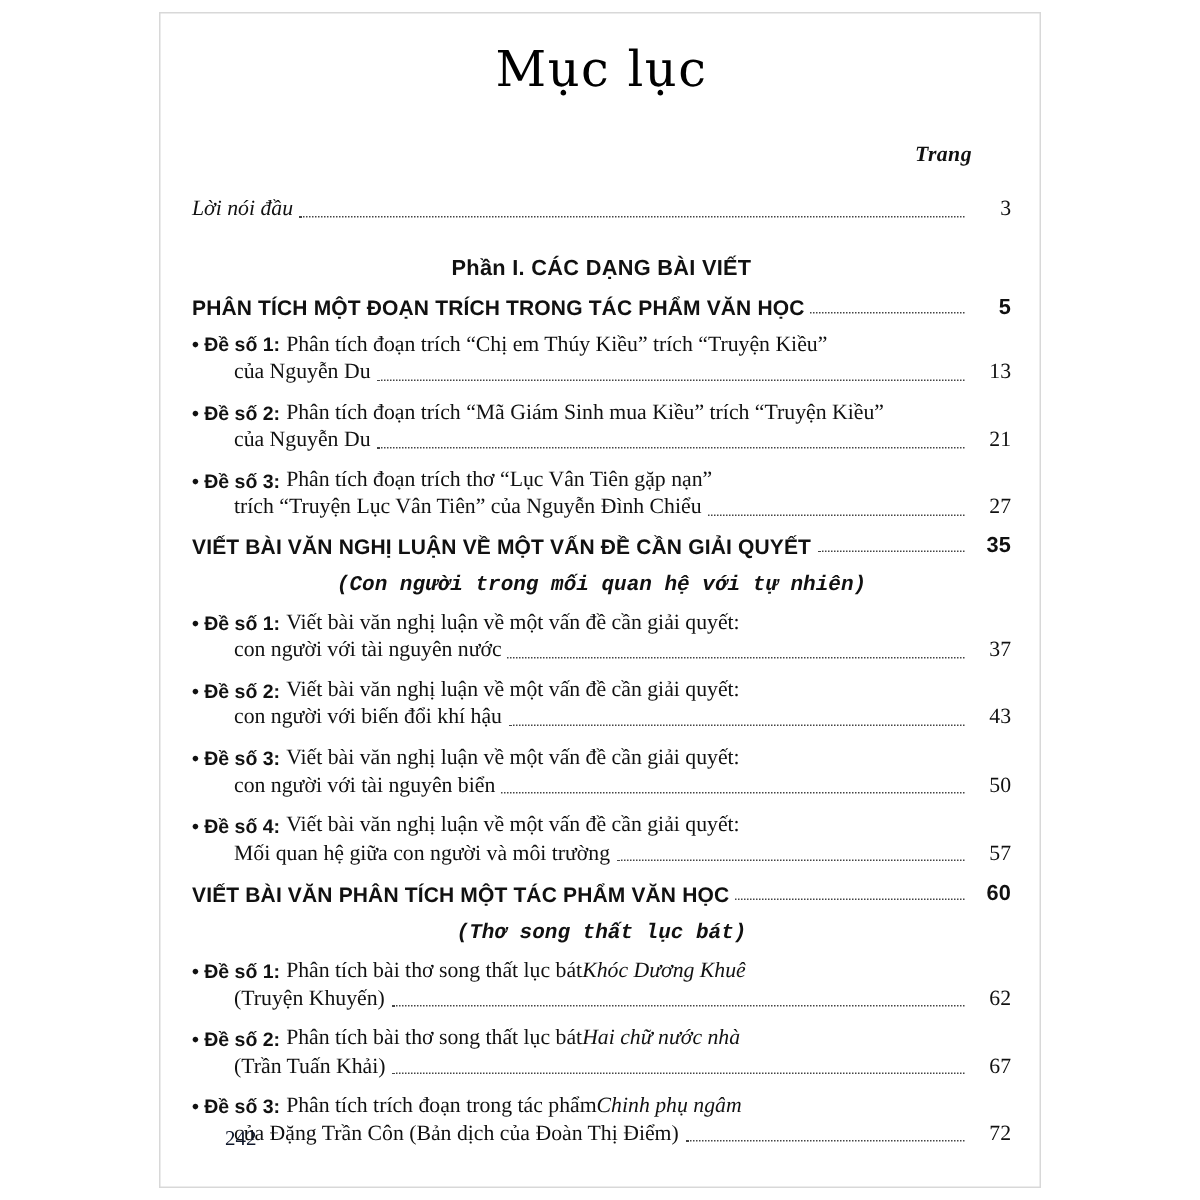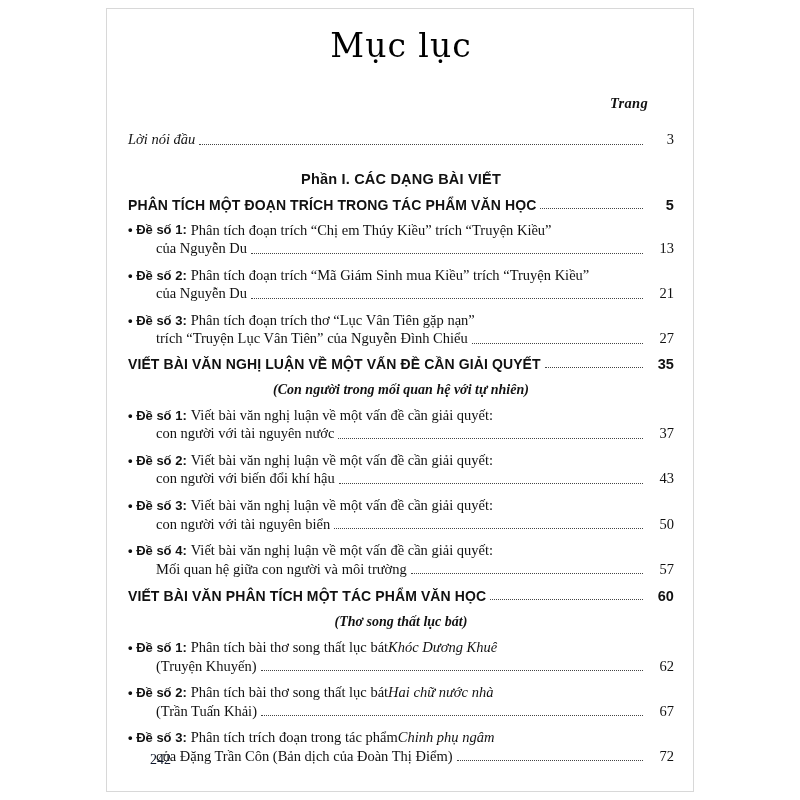--- a/index.html
+++ b/index.html
@@ -76,21 +76,21 @@
     margin-bottom: 8px;
     justify-content: space-between;
   }
   .part-heading .ph-text { white-space: nowrap; }
   .italic-center {
     text-align: center;
     font-style: italic;
     font-weight: bold;
     font-size: 14px;
     margin: 10px 0 8px 0;
-    font-family: Liberation Serif, serif;
+    font-family: Liberation Mono, monospace;
   }
   .entry {
     margin: 0 0 8px 0;
     font-size: 14.5px;
     line-height: 1.28;
   }
   .entry .first-line {
     display: flex;
     align-items: flex-end;
     width: 100%;

